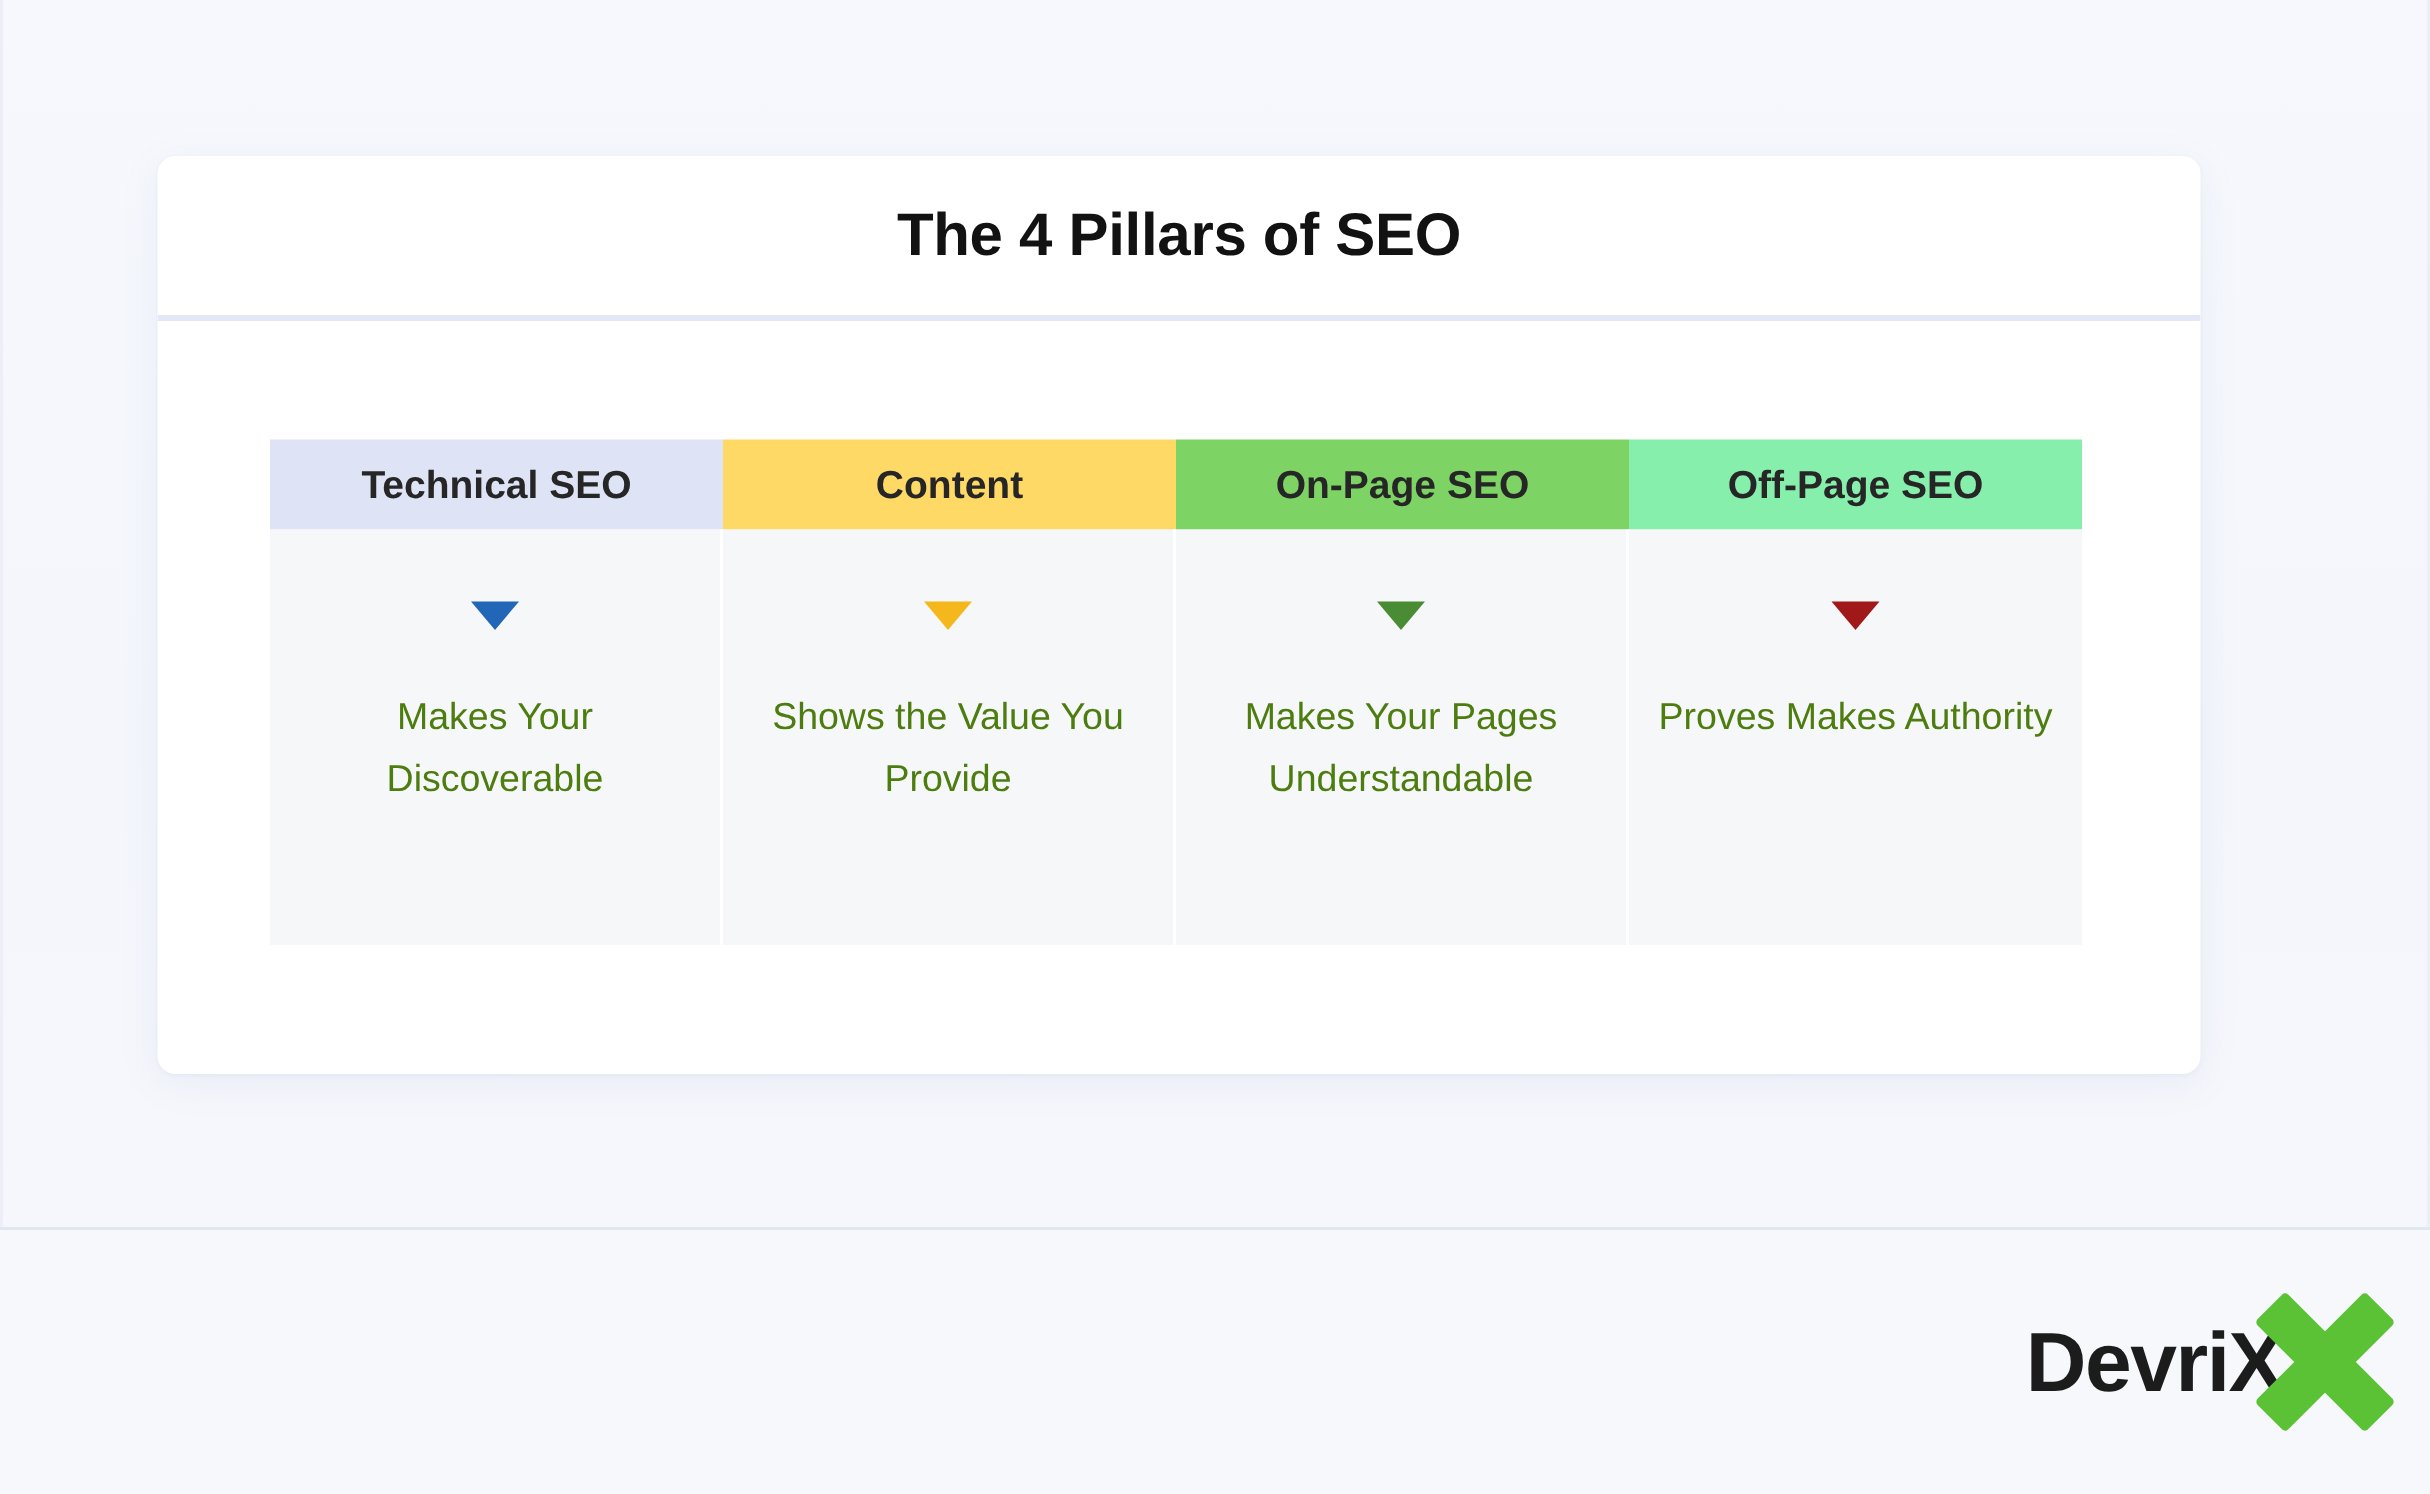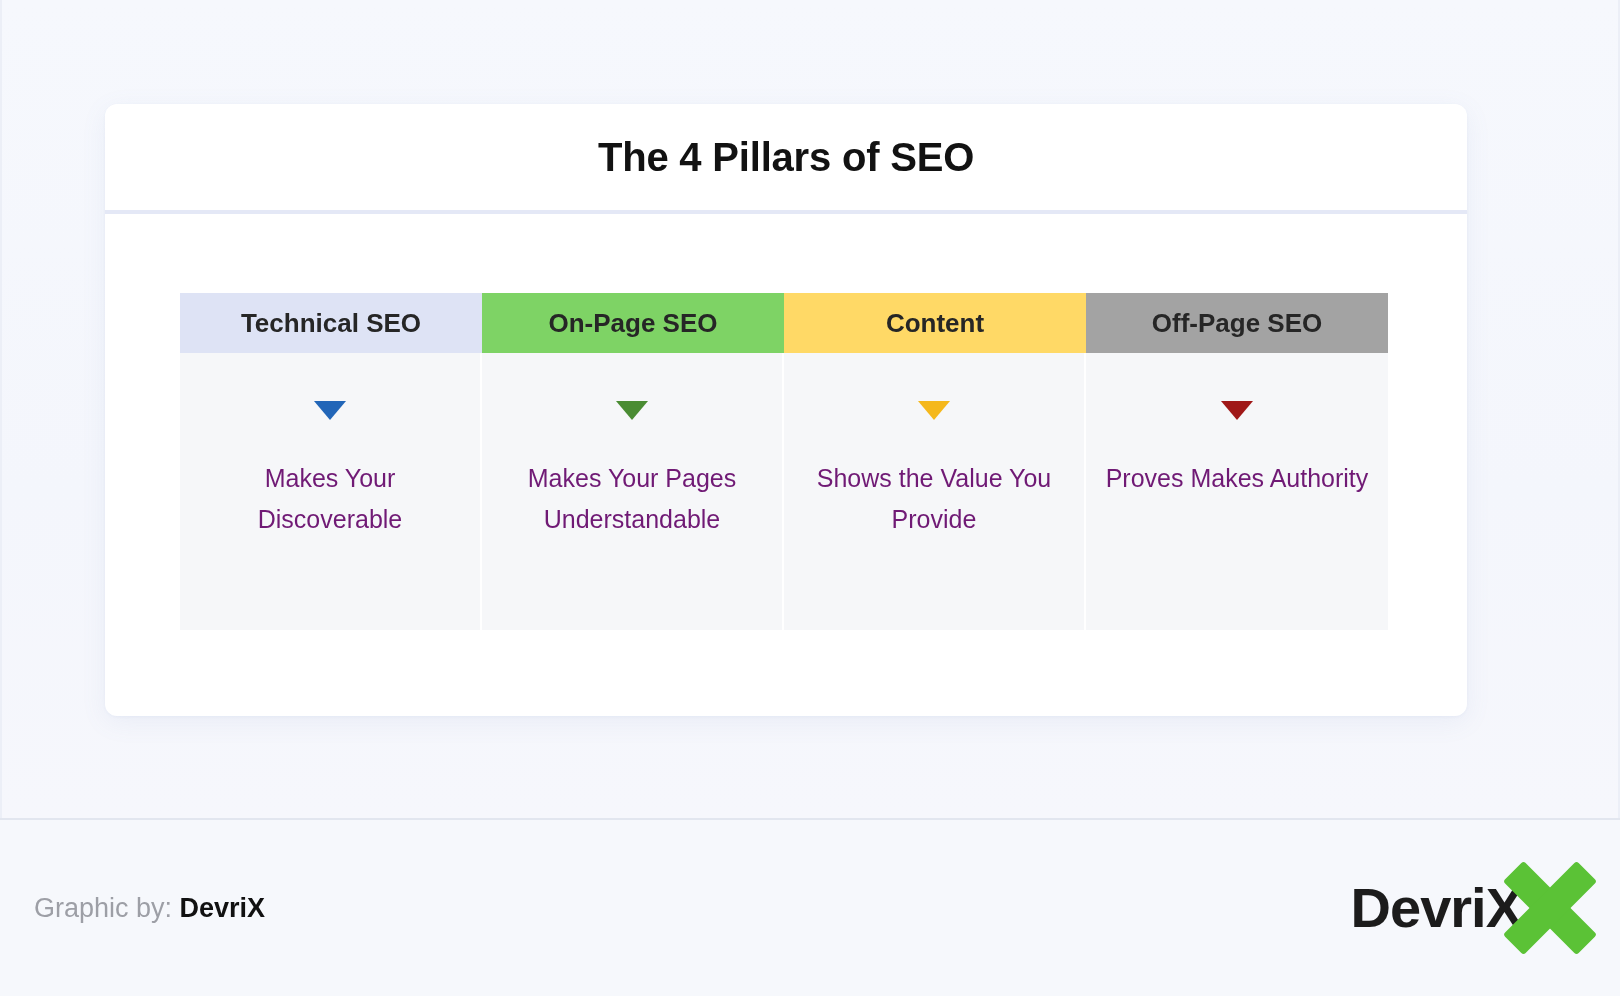--- a/index.html
+++ b/index.html
@@ -103,21 +103,21 @@
     border-left: 16px solid transparent;
     border-right: 16px solid transparent;
     border-top-width: 19px;
     border-top-style: solid;
     margin-bottom: 38px;
   }
 
   .pillar-text {
     font-size: 25px;
     line-height: 41px;
-    color: #701a75;
+    color: #4d7c0f;
     text-align: center;
     padding: 0 14px;
   }
 
   
   .footer {
     position: absolute;
     left: 0;
     top: 818px;
     width: 1620px;
@@ -205,52 +205,48 @@
 
       <div class="pillar-col">
         <div class="pillar-head" style="background: rgb(222, 227, 245);">Technical SEO</div>
         <div class="pillar-body" style="background: rgb(246, 247, 249);">
           <div class="tri" style="border-top-color: rgb(34, 102, 184);"></div>
           <div class="pillar-text">Makes Your Discoverable</div>
         </div>
       </div>
 
       <div class="pillar-col">
+        <div class="pillar-head" style="background: rgb(255, 217, 102);">Content</div>
+        <div class="pillar-body" style="background: rgb(246, 247, 249);">
+          <div class="tri" style="border-top-color: rgb(245, 184, 28);"></div>
+          <div class="pillar-text">Shows the Value You Provide</div>
+        </div>
+      </div>
+
+      <div class="pillar-col">
         <div class="pillar-head" style="background: rgb(126, 211, 101);">On-Page SEO</div>
         <div class="pillar-body" style="background: rgb(246, 247, 249);">
           <div class="tri" style="border-top-color: rgb(74, 140, 51);"></div>
           <div class="pillar-text">Makes Your Pages Understandable</div>
         </div>
       </div>
 
       <div class="pillar-col">
-        <div class="pillar-head" style="background: rgb(255, 217, 102);">Content</div>
-        <div class="pillar-body" style="background: rgb(246, 247, 249);">
-          <div class="tri" style="border-top-color: rgb(245, 184, 28);"></div>
-          <div class="pillar-text">Shows the Value You Provide</div>
-        </div>
-      </div>
-
-      <div class="pillar-col">
-        <div class="pillar-head" style="background: #a3a3a3;">Off-Page SEO</div>
+        <div class="pillar-head" style="background: #86efac;">Off-Page SEO</div>
         <div class="pillar-body" style="background: rgb(246, 247, 249);">
           <div class="tri" style="border-top-color: rgb(160, 24, 24);"></div>
           <div class="pillar-text">Proves Makes Authority</div>
         </div>
       </div>
 
     </div>
   </div>
 </div>
 
 <div class="footer">
-  <div class="credit">
-    <span class="credit-label">Graphic by:</span>
-    <span class="credit-name">DevriX</span>
-  </div>
 
   <div class="logo">
     <span class="logo-word" style="color: rgb(28, 28, 28);">DevriX</span>
     <span class="logo-x">
       <span class="bar bar-a" style="background: rgb(91, 194, 54);"></span>
       <span class="bar bar-b" style="background: rgb(91, 194, 54);"></span>
     </span>
   </div>
 </div>
 

